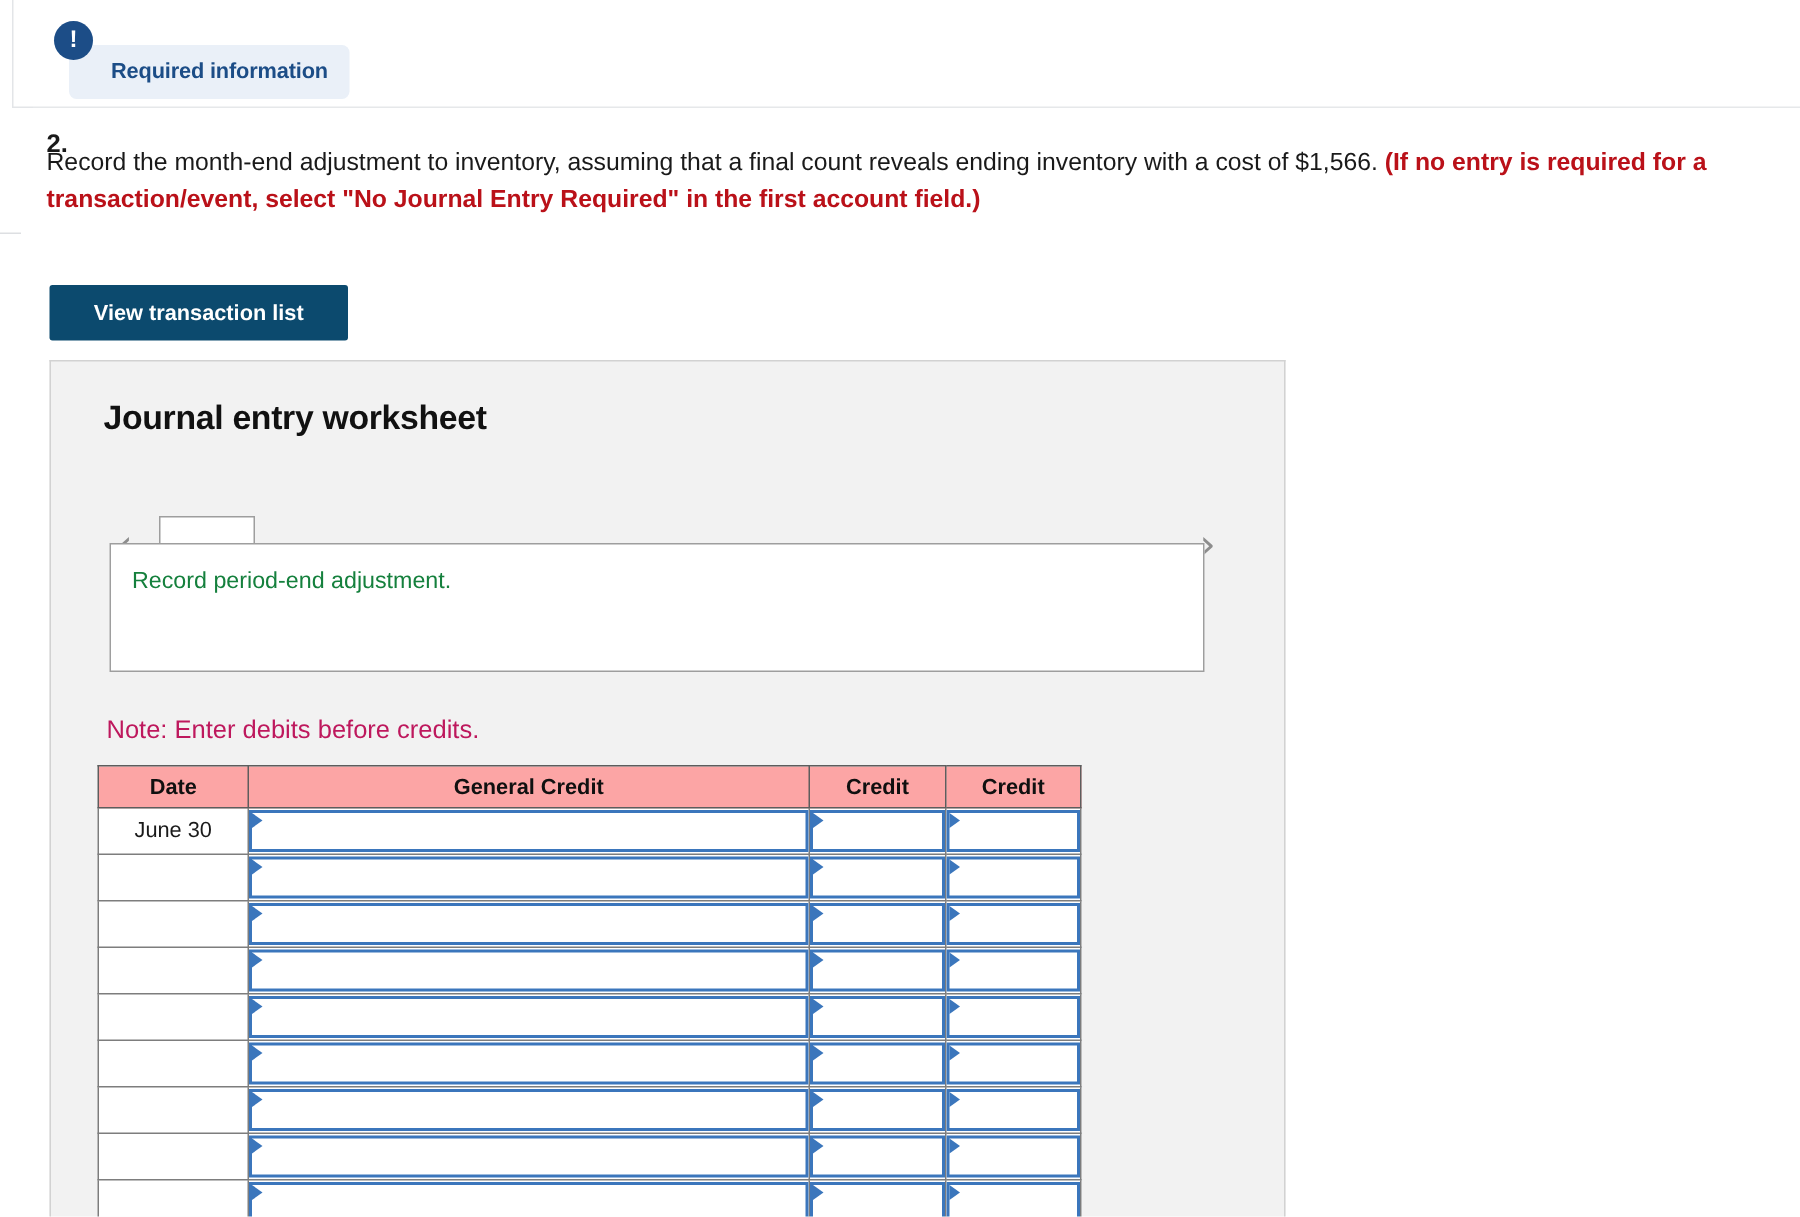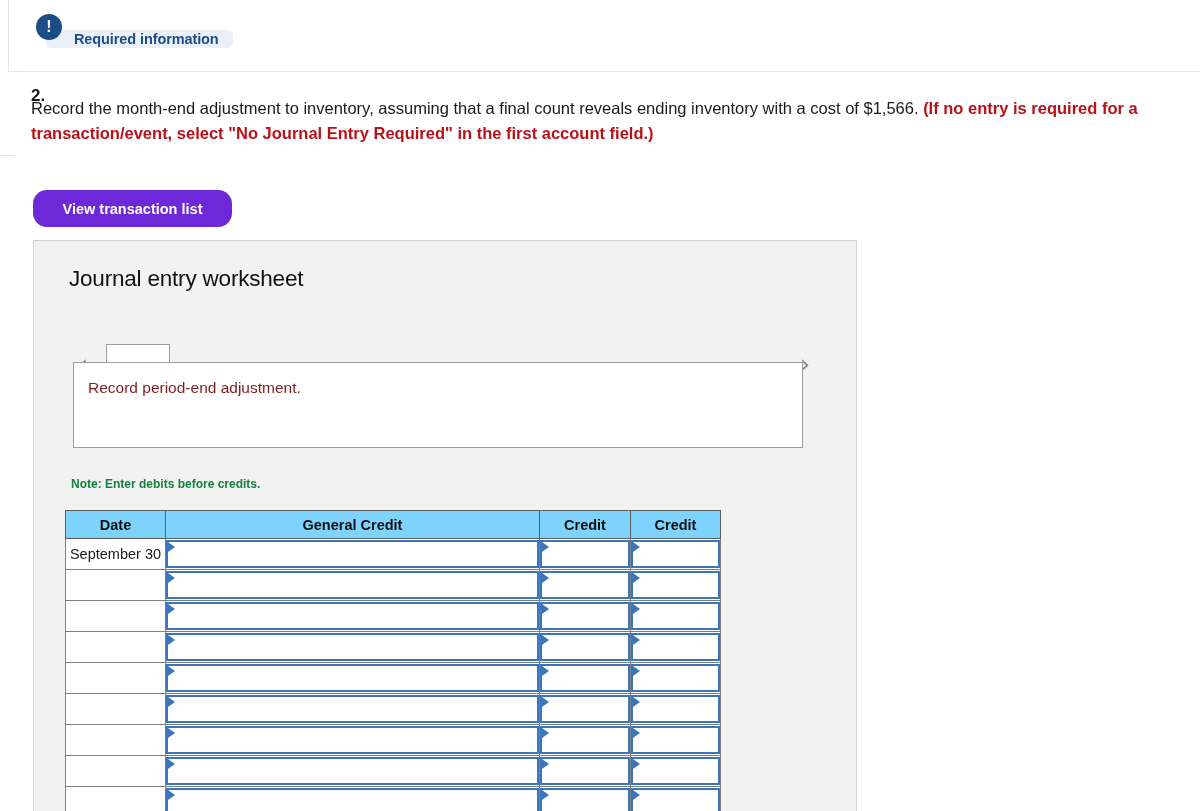--- a/index.html
+++ b/index.html
@@ -48,21 +48,21 @@
   .req-wrap {
     position: absolute;
     left: 36px;
     top: 14px;
     height: 42px;
   }
   .req-pill {
     position: absolute;
     left: 10px;
     top: 16px;
-    height: 18px;
+    height: 36px;
     background: #eaf0f8;
     border-radius: 5px;
     padding: 0 14px 0 28px;
     display: flex;
     align-items: center;
   }
   .req-pill-label {
     font-size: 14.5px;
     font-weight: bold;
     color: #1c4d87;
@@ -119,23 +119,23 @@
     font-weight: bold;
   }
 
   
   .vtl-button {
     position: absolute;
     left: 33px;
     top: 190px;
     width: 199px;
     height: 37px;
-    background: #6d28d9;
+    background: #0c4a6e;
     border: none;
-    border-radius: 14px;
+    border-radius: 2px;
     color: #ffffff;
     font-family: "Liberation Sans", "DejaVu Sans", sans-serif;
     font-size: 14.5px;
     font-weight: bold;
     cursor: pointer;
     padding: 0;
   }
 
   
   .panel {
@@ -146,21 +146,21 @@
     height: 571px;
     background: #f2f2f2;
     border: 1px solid #d2d2d2;
     border-bottom: none;
   }
   .panel-title {
     position: absolute;
     left: 35px;
     top: 25px;
     font-size: 22.5px;
-    font-weight: normal;
+    font-weight: bold;
     color: #111111;
     letter-spacing: -0.2px;
   }
 
   
   .tabstrip {
     position: absolute;
     left: 0;
     top: 70px;
     width: 822px;
@@ -209,43 +209,42 @@
     height: 86px;
     background: #ffffff;
     border: 1px solid #9e9e9e;
     box-sizing: border-box;
   }
   .desc-text {
     position: absolute;
     left: 14px;
     top: 16px;
     font-size: 15.5px;
-    color: #7f1d1d;
+    color: #15803d;
   }
 
   .note-text {
     position: absolute;
     left: 37px;
     top: 236px;
-    font-size: 12px;
-    color: #15803d;
-    font-weight: bold;
+    font-size: 17px;
+    color: #be185d;
   }
 
   
   .jtable {
     position: absolute;
     left: 31px;
     top: 269px;
     border-collapse: collapse;
     background: #ffffff;
     table-layout: fixed;
   }
   .jtable th {
-    background: #7dd3fc;
+    background: #fca5a5;
     border: 1px solid #5d5d5d;
     height: 27px;
     font-size: 14.5px;
     font-weight: bold;
     color: #101010;
     text-align: center;
     padding: 0;
   }
   .jtable td {
     border: 1px solid #7d7d7d;
@@ -352,21 +351,21 @@
     <thead>
       <tr>
         <th>Date</th>
         <th>General Credit</th>
         <th>Credit</th>
         <th>Credit</th>
       </tr>
     </thead>
     <tbody>
         <tr>
-          <td class="date-cell">September 30</td>
+          <td class="date-cell">June 30</td>
           <td class="field-cell">
             <div class="field">
               <span class="caret"></span>
               <input type="text" value="" style="">
             </div>
           </td>
           <td class="field-cell">
             <div class="field num">
               <span class="caret"></span>
               <input type="text" value="" style="">

